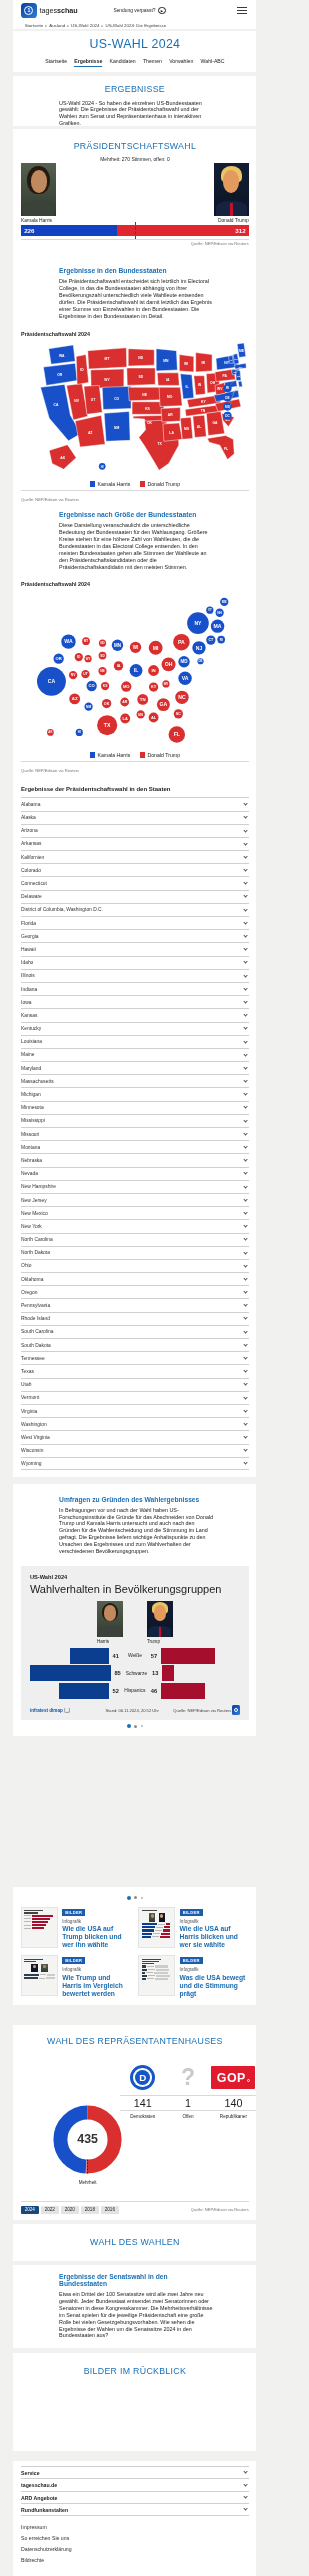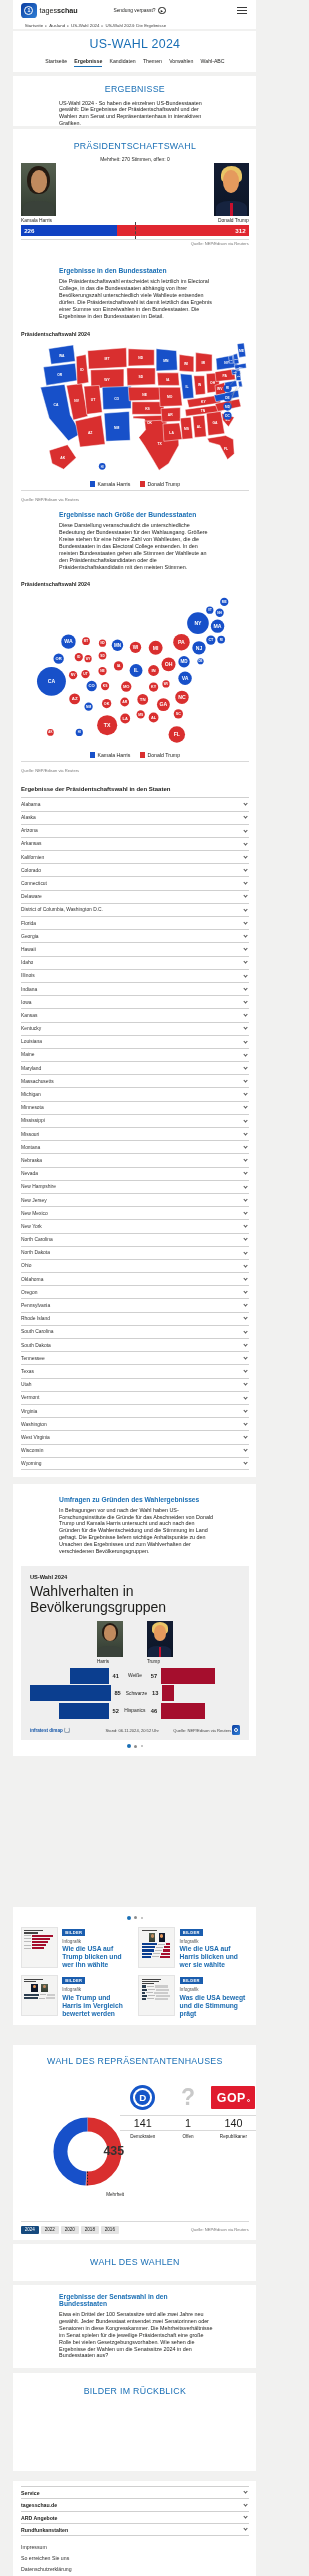--- a/index.html
+++ b/index.html
@@ -64,21 +64,21 @@
   .src-row{margin-top:3.1px;padding-top:2.6px}
   
   .acc{margin-top:5.2px}
   .acc-row{height:13.2px;border-top:0.5px solid #cfcfcf;display:flex;align-items:center;justify-content:space-between;font-size:4.9px;color:#333;cursor:pointer}
   .acc-row:last-child{border-bottom:0.5px solid #cfcfcf}
   .chev{width:3.1px;height:3.1px;border-right:0.8px solid #555;border-bottom:0.8px solid #555;transform:rotate(45deg);margin-right:2.1px;margin-top:-1.5px}
   
   .survey{margin-top:7.2px;padding-top:11.3px;padding-bottom:7.2px;margin-bottom:151px}
   .chartpanel{background:#efefef;margin-top:11.3px;padding:8.2px 8.8px 5.2px 8.8px;position:relative}
   .cp-kicker{font-size:5.7px;font-weight:bold}
-  .cp-title{font-size:14px;margin-top:2.1px}
+  .cp-title{font-size:11px;margin-top:2.1px}
   .cp-photos{display:flex;gap:24px;justify-content:center;margin-top:6.2px}
   .cp-ph{width:26px;height:36px}
   .cp-names{display:flex;gap:24px;justify-content:center;font-size:4.6px;margin-top:2.1px}
   .cp-names span{width:26px}
   .demo-rows{margin-top:4.1px}
   .demo-row{display:flex;align-items:center;height:16px;margin-bottom:1.5px}
   .dr-left{width:90px;display:flex;justify-content:flex-end}
   .dr-right{width:90px}
   .dr-bar-h{height:16px;background:#0b3e8f}
   .dr-bar-t{height:16px;background:#a50e2d}
@@ -104,21 +104,21 @@
   .thumb .mlab{width:7.2px;height:1px;background:#bbb}
   .thumb .mbar{height:2.1px}
   .thumb .mphotos{display:flex;gap:3.1px;justify-content:center;margin:1.5px 0}
   .thumb .mph{width:6.7px;height:8.8px}
   .ttxt{flex:1}
   .badge{display:inline-block;background:#1a5dae;color:#fff;font-size:4.1px;font-weight:bold;padding:1px 3.1px;letter-spacing:0.3px}
   .kicker{font-size:4.6px;color:#555;margin-top:2.6px}
   .ttitle{color:#1b6bb0;font-size:6.7px;font-weight:bold;line-height:1.2;margin-top:1.5px}
   
   .house{margin-top:20px;padding-top:11.3px;padding-bottom:6.2px;position:relative}
-  .donutwrap{position:absolute;left:30px;top:30px;width:73px;text-align:right}
+  .donutwrap{position:absolute;left:30px;top:38px;width:73px;text-align:center}
   .donutnum{position:absolute;left:0;right:0;top:29px;font-size:12.4px;font-weight:bold;color:#333}
   .mehrheit{margin-top:2.1px;font-size:4.6px}
   .hstats{margin-left:99px;margin-top:18.5px;width:136px}
   .hlogos{display:flex;text-align:center}
   .hlogos>div{flex:1;display:flex;align-items:center;justify-content:center;height:26px}
   .dlogo{width:25px;height:25px;border-radius:50%;background:#1556c8;display:flex;align-items:center;justify-content:center}
   .dlogo .in{width:18.5px;height:18.5px;border-radius:50%;background:#fff;display:flex;align-items:center;justify-content:center}
   .dlogo .in b{width:15.5px;height:15.5px;border-radius:50%;background:#1556c8;color:#fff;display:flex;align-items:center;justify-content:center;font-size:9.8px}
   .qmark{font-size:23px;font-weight:bold;color:#c9c9c9}
   .goplogo{width:44px;height:23px;background:#e01b2e;border-radius:1px;color:#fff;font-weight:bold;font-size:12.4px;display:flex;align-items:center;justify-content:center;letter-spacing:0.5px}

